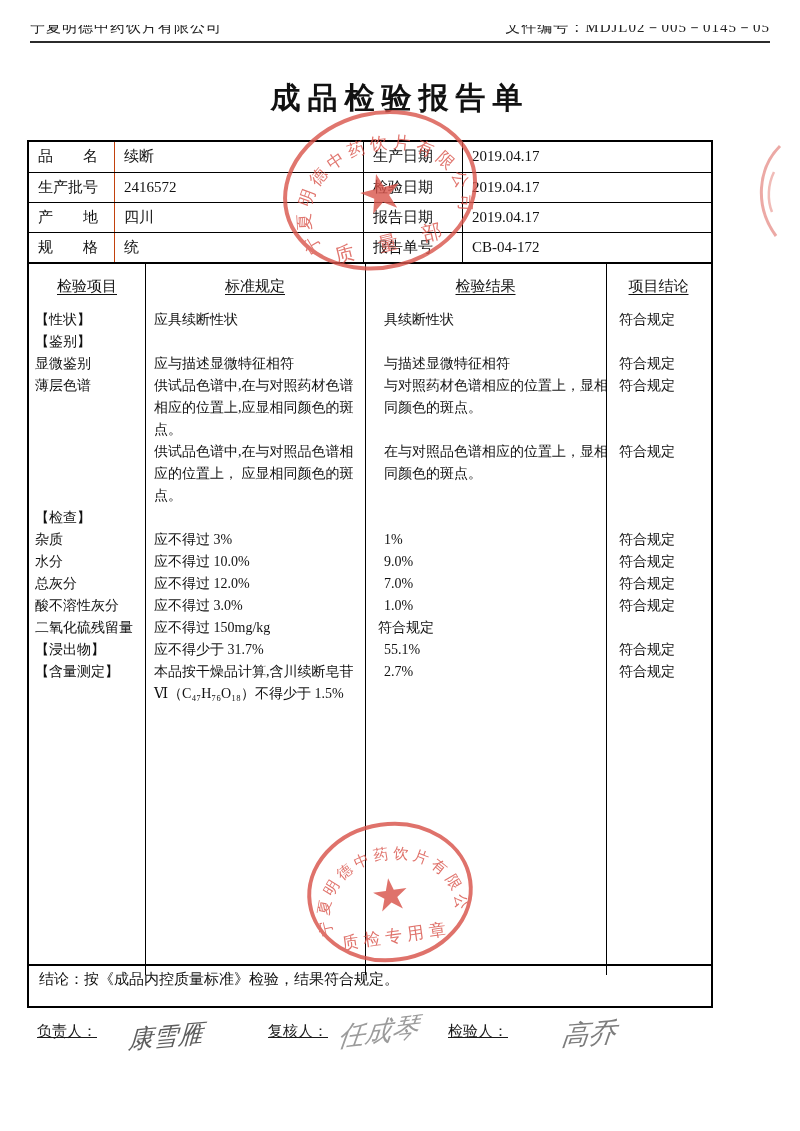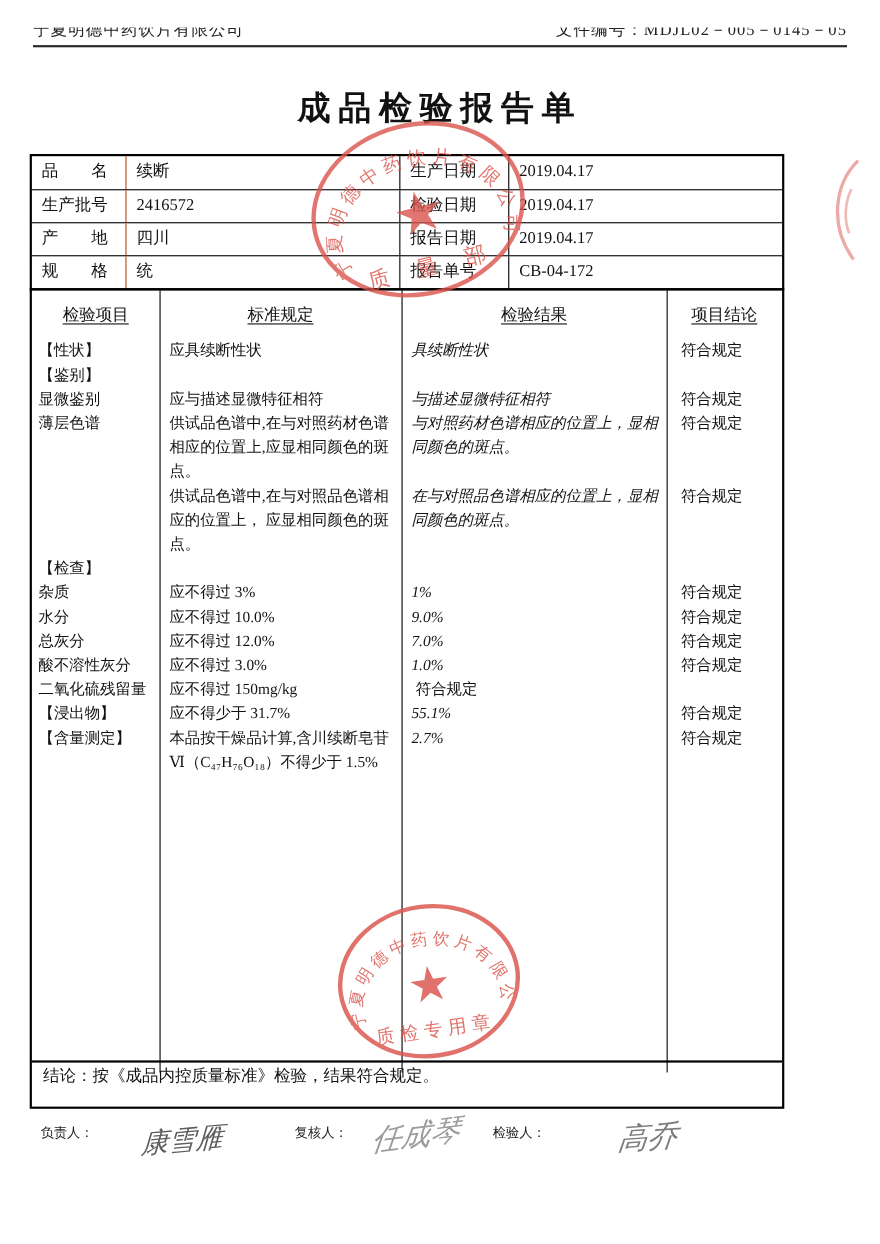--- a/index.html
+++ b/index.html
@@ -32,27 +32,27 @@
   .vl1{left:116px;}.vl2{left:336px;}.vl3{left:577px;}
   .mt-head{display:flex;height:32px;align-items:flex-end;padding-bottom:3px;flex:none;}
   .mh{text-align:center;font-size:15px;box-sizing:border-box;}
   .mh span{text-decoration:underline;text-underline-offset:3px;}
   .w1{width:116px;}.w2{width:220px;}.w3{width:241px;}.w4{width:105px;}
   .mt-body{flex:none;padding-top:10px;}
   .mt-row{display:flex;height:22px;}
   .mt-c{box-sizing:border-box;font-size:14px;line-height:22px;white-space:nowrap;overflow:hidden;}
   .mt-c.c0{width:116px;padding-left:6px;}
   .mt-c.c1{width:220px;padding-left:9px;}
-  .mt-c.c2{width:241px;padding-left:9px;font-style:italic;}
+  .mt-c.c2{width:241px;padding-left:19px;}
   .mt-c.c3{width:105px;padding-left:13px;}
   .mt-filler{flex:1;}
   .concl{flex:none;height:42px;border-top:2px solid #000;font-size:15px;line-height:27px;padding-left:10px;box-sizing:border-box;}
 
   
-  .sig-label{position:absolute;font-size:12px;color:#1a1a1a;}
+  .sig-label{position:absolute;font-size:15px;color:#1a1a1a;text-decoration:underline;}
   .sig-name{position:absolute;font-style:italic;white-space:nowrap;
             font-family:"DejaVu Serif","Liberation Serif",serif;}
   .sig-1{left:128px;top:1020px;font-size:25px;color:#5d5d5d;transform:rotate(-5deg) skewX(-8deg);}
   .sig-2{left:338px;top:1014px;font-size:27px;color:#9b9b9b;transform:rotate(-7deg) skewX(-14deg);}
   .sig-3{left:562px;top:1016px;font-size:27px;color:#7d7d7d;transform:rotate(-4deg) skewX(-10deg);}
 
   .stamp{position:absolute;pointer-events:none;}
 </style>
 </head>
 <body>

